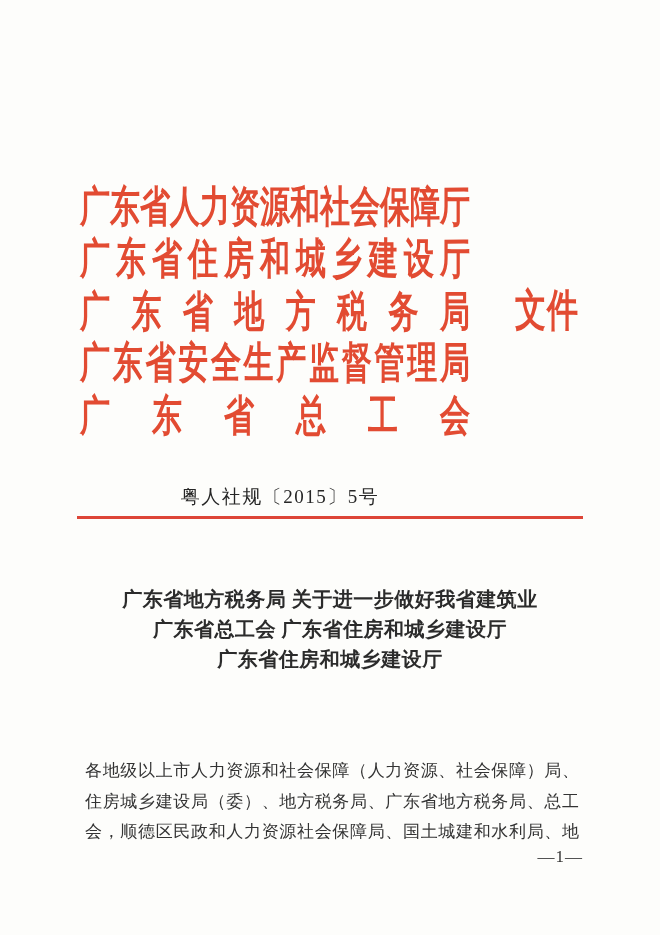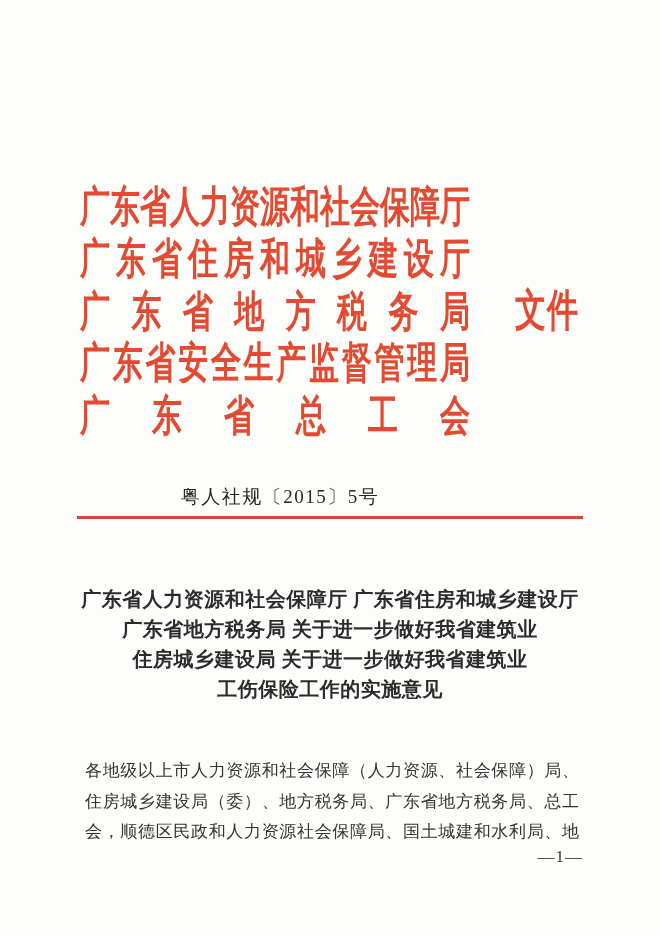--- a/index.html
+++ b/index.html
@@ -130,24 +130,23 @@
       </div>
   </div>
 
   <div class="doc-type">文件</div>
 
   <div class="doc-number">粤人社规〔2015〕5号</div>
 
   <div class="red-rule"></div>
 
   <div class="doc-title">
-    <div>广东省人力资源和社会保障厅 广东省住房和城乡建设厅</div>
     <div>广东省地方税务局 关于进一步做好我省建筑业</div>
-    <div>住房城乡建设局 关于进一步做好我省建筑业</div>
-    <div>工伤保险工作的实施意见</div>
+    <div>广东省总工会 广东省住房和城乡建设厅</div>
+    <div>广东省住房和城乡建设厅</div>
   </div>
 
   <div class="doc-body">
     <div class="body-line">各地级以上市人力资源和社会保障（人力资源、社会保障）局、</div>
     <div class="body-line">住房城乡建设局（委）、地方税务局、广东省地方税务局、总工</div>
     <div class="body-line">会，顺德区民政和人力资源社会保障局、国土城建和水利局、地</div>
   </div>
 
   <div class="page-number">—1—</div>
 

